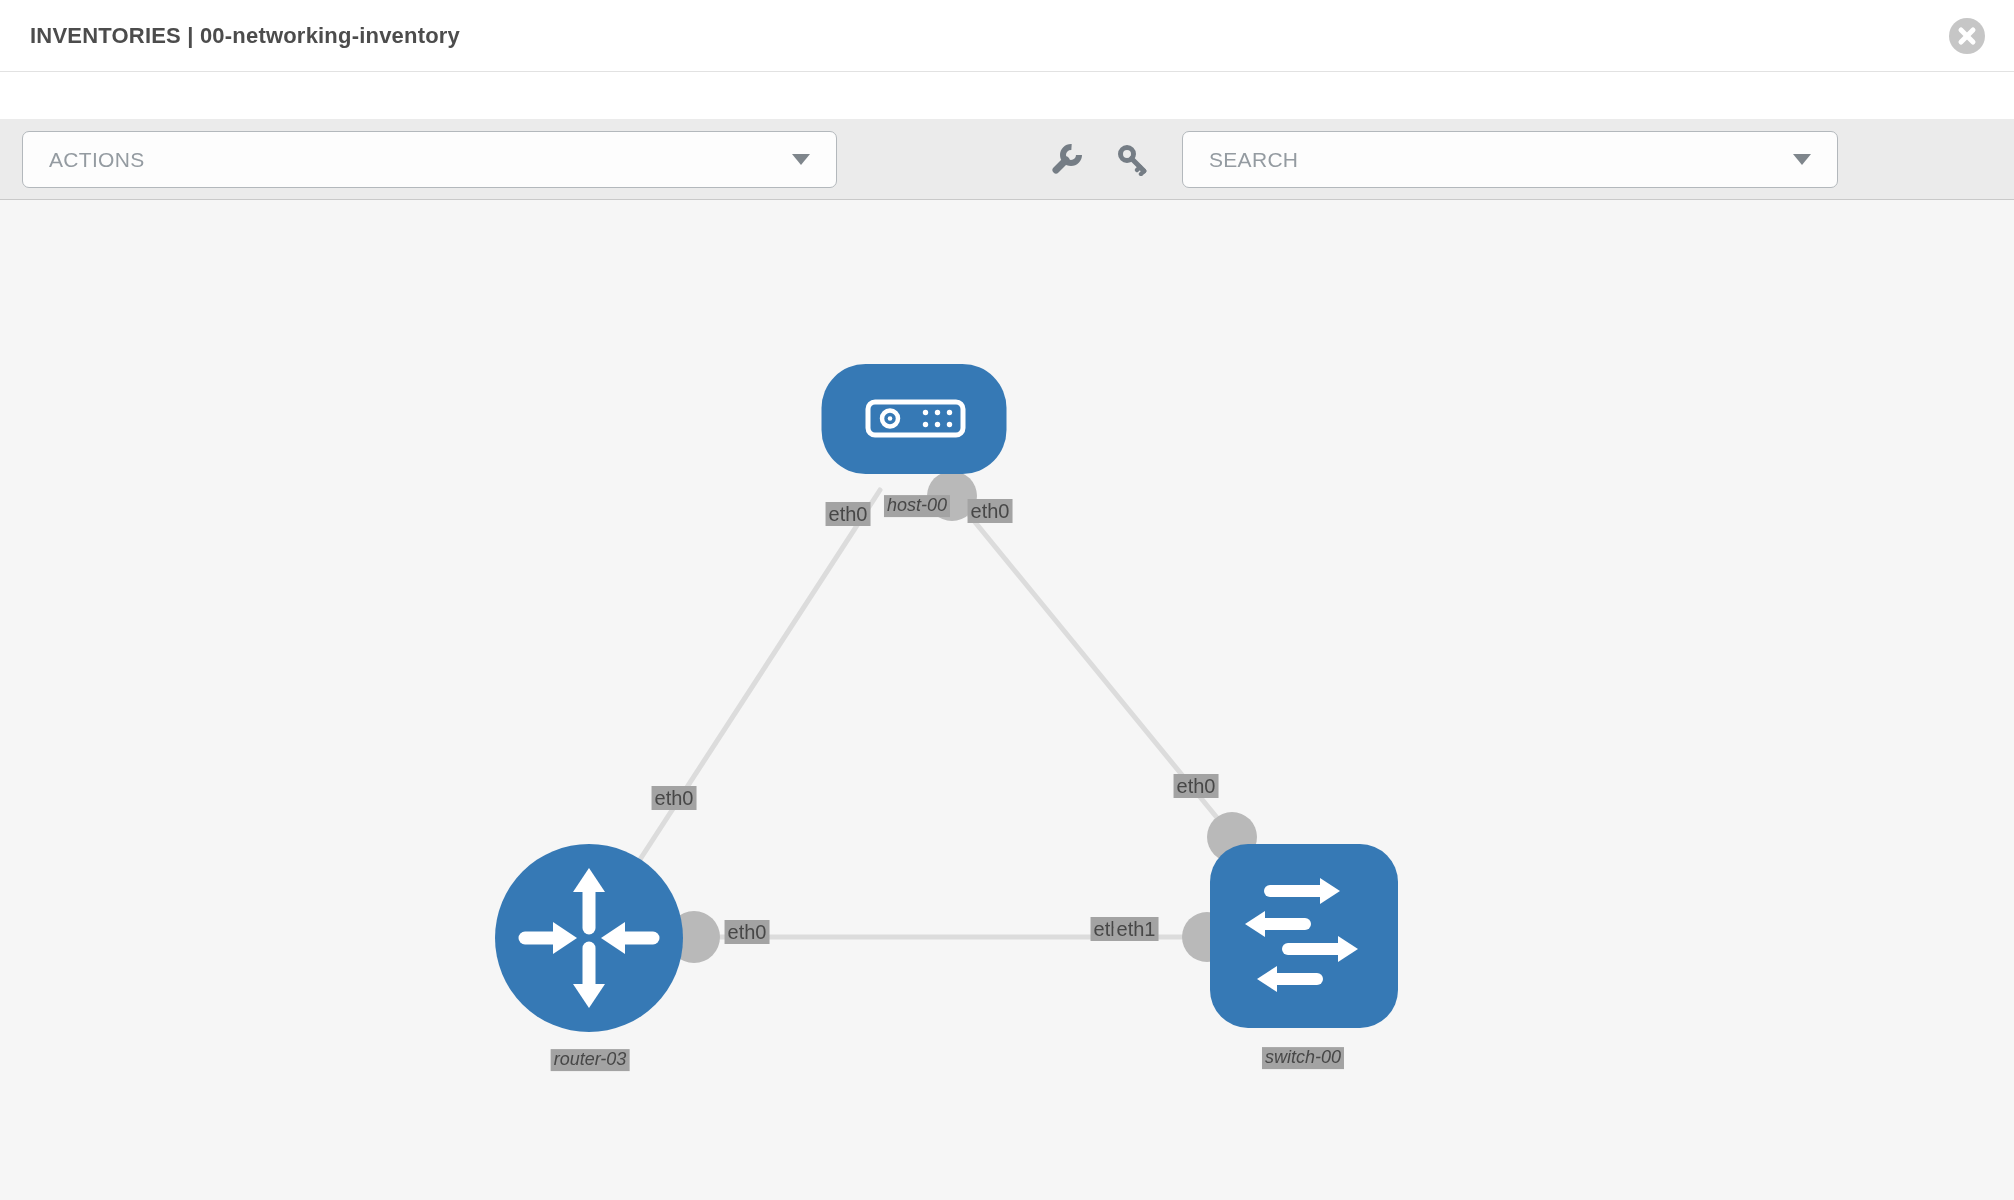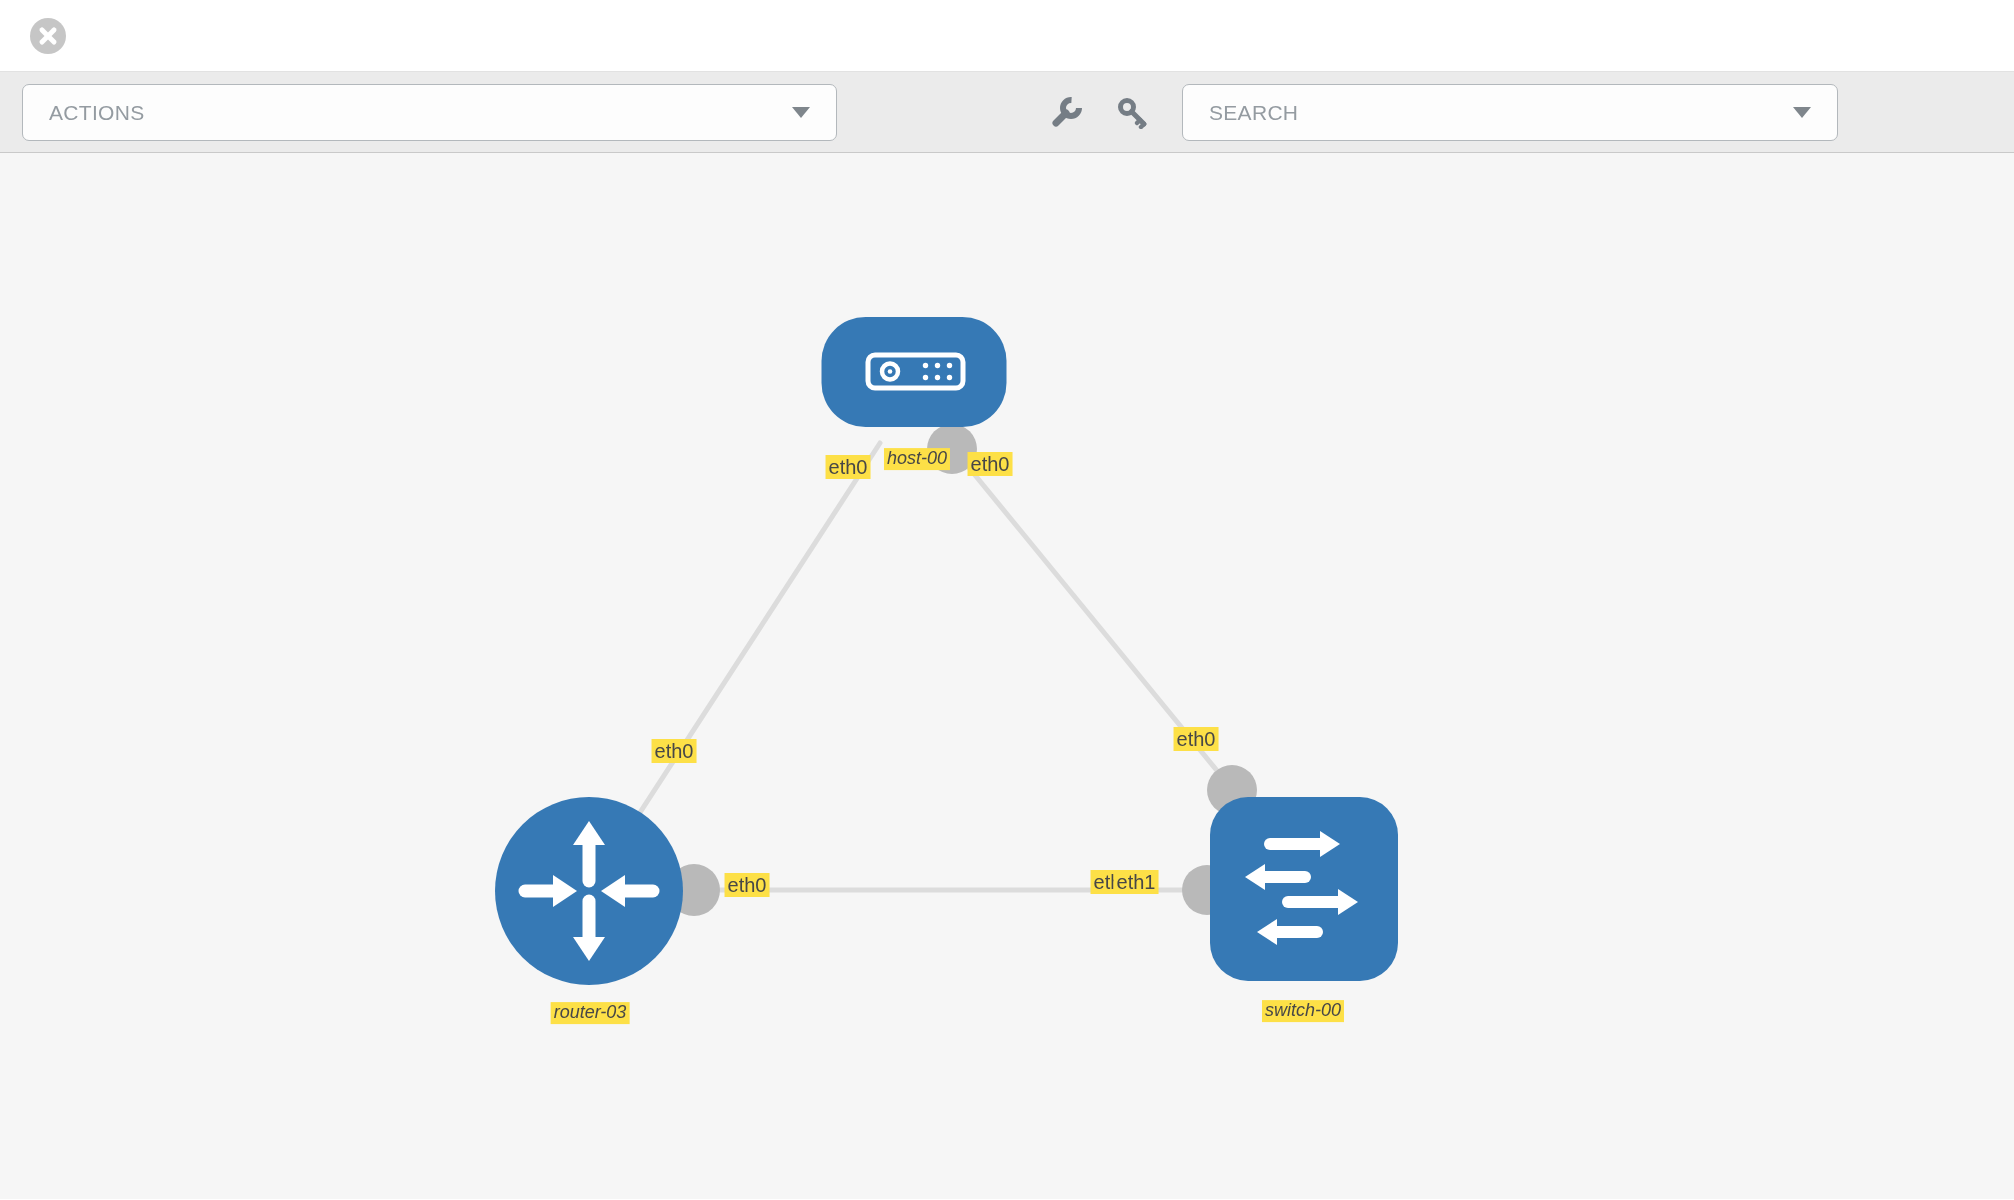--- a/index.html
+++ b/index.html
@@ -20,20 +20,21 @@
   }
   .close-btn {
     width:36px; height:36px; border-radius:50%; background:#c6c6c6;
     display:flex; align-items:center; justify-content:center; cursor:pointer;
     border:none; padding:0;
   }
   
   .toolbar {
     position:relative; height:81px; background:#ebebeb;
     border-bottom:1px solid #c9c9c9;
+    margin-top:47px;
   }
   .dropdown {
     position:absolute; top:12px; height:57px; background:#fdfdfd;
     border:1px solid #b3b8bc; border-radius:7px;
     display:flex; align-items:center; justify-content:space-between;
     padding:0 26px; cursor:pointer;
   }
   .dropdown .ddlabel {
     font-size:21px; color:#949ba1; letter-spacing:0.3px;
   }
@@ -52,21 +53,21 @@
   .wrench-btn { left:1049px; }
   .key-btn    { left:1116px; }
   
   .canvas {
     position:relative; width:2014px; height:1046px; background:#f6f6f6;
     overflow:hidden;
   }
   #topo { position:absolute; left:0; top:0; }
   .topo-label {
     position:absolute; transform:translate(-50%,-50%);
-    background:#fde047; white-space:nowrap; padding:1px 3px;
+    background:#a3a3a3; white-space:nowrap; padding:1px 3px;
     color:#474747; line-height:1.1;
   }
   .node-label { font-size:18px;font-style:italic; }
   .port-label { font-size:20px; }
   
   .zoom-panel {
     position:absolute; left:1623px; top:928px; width:391px; height:118px;
     background:#ffffff; border:1px solid #cdcdcd;
   }
   .zoom-level {
@@ -90,20 +91,21 @@
   }
   .zoom-handle {
     position:absolute; top:41px; width:37px; height:37px; border-radius:50%;
     cursor:pointer;
   }
 </style>
 </head>
 <body>
 
 <div class="titlebar">
+  <span class="title">INVENTORIES | 00-networking-inventory</span>
   <button class="close-btn">
     <svg width="20" height="20" viewBox="0 0 20 20">
       <line x1="4" y1="4" x2="16" y2="16" stroke="#ffffff" stroke-width="5" stroke-linecap="round"></line>
       <line x1="16" y1="4" x2="4" y2="16" stroke="#ffffff" stroke-width="5" stroke-linecap="round"></line>
     </svg>
   </button>
 </div>
 
 <div class="toolbar">
   <div class="dropdown actions-dd">

